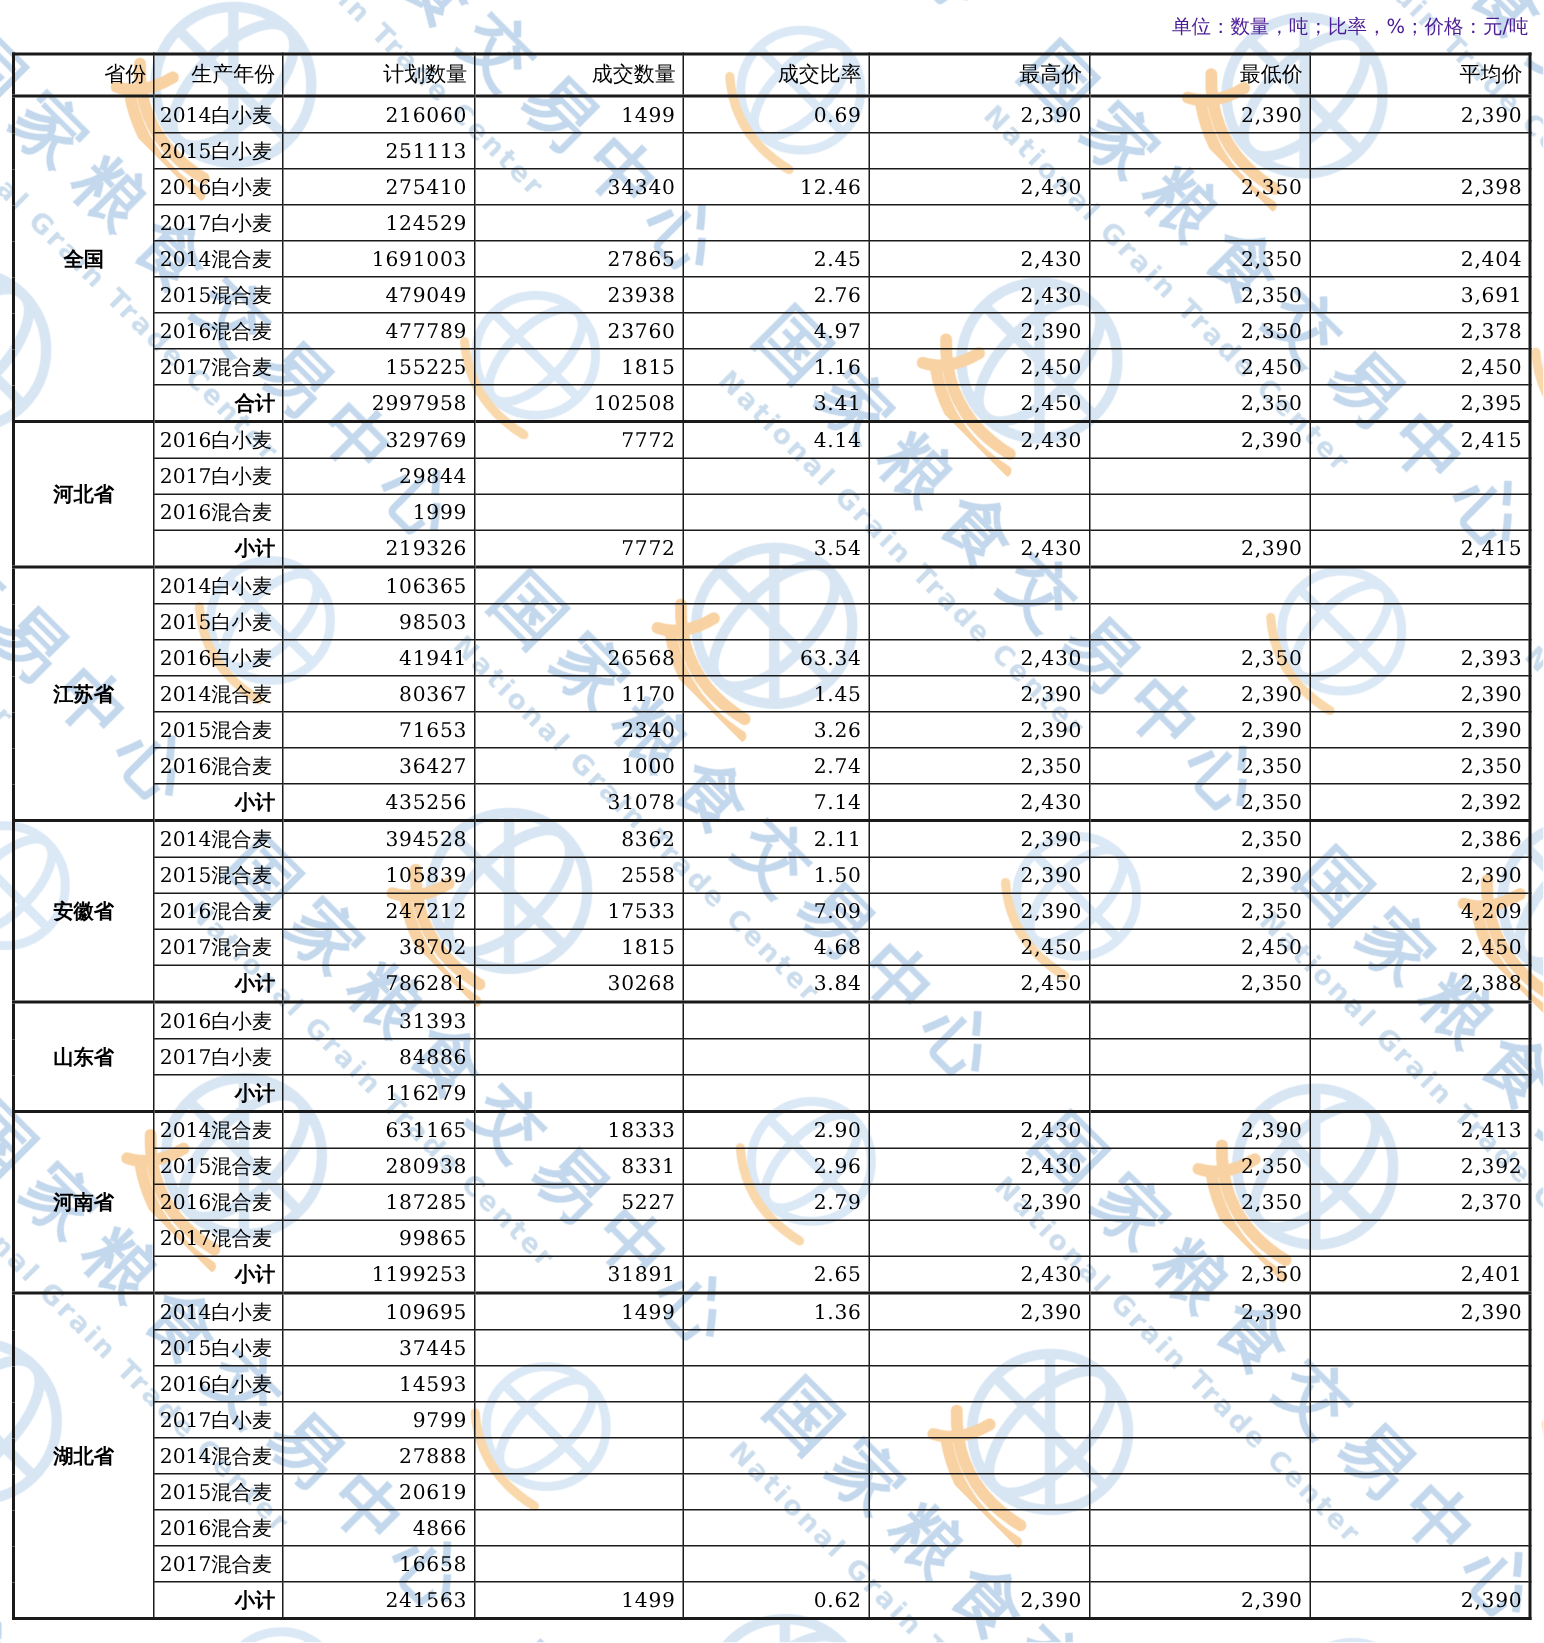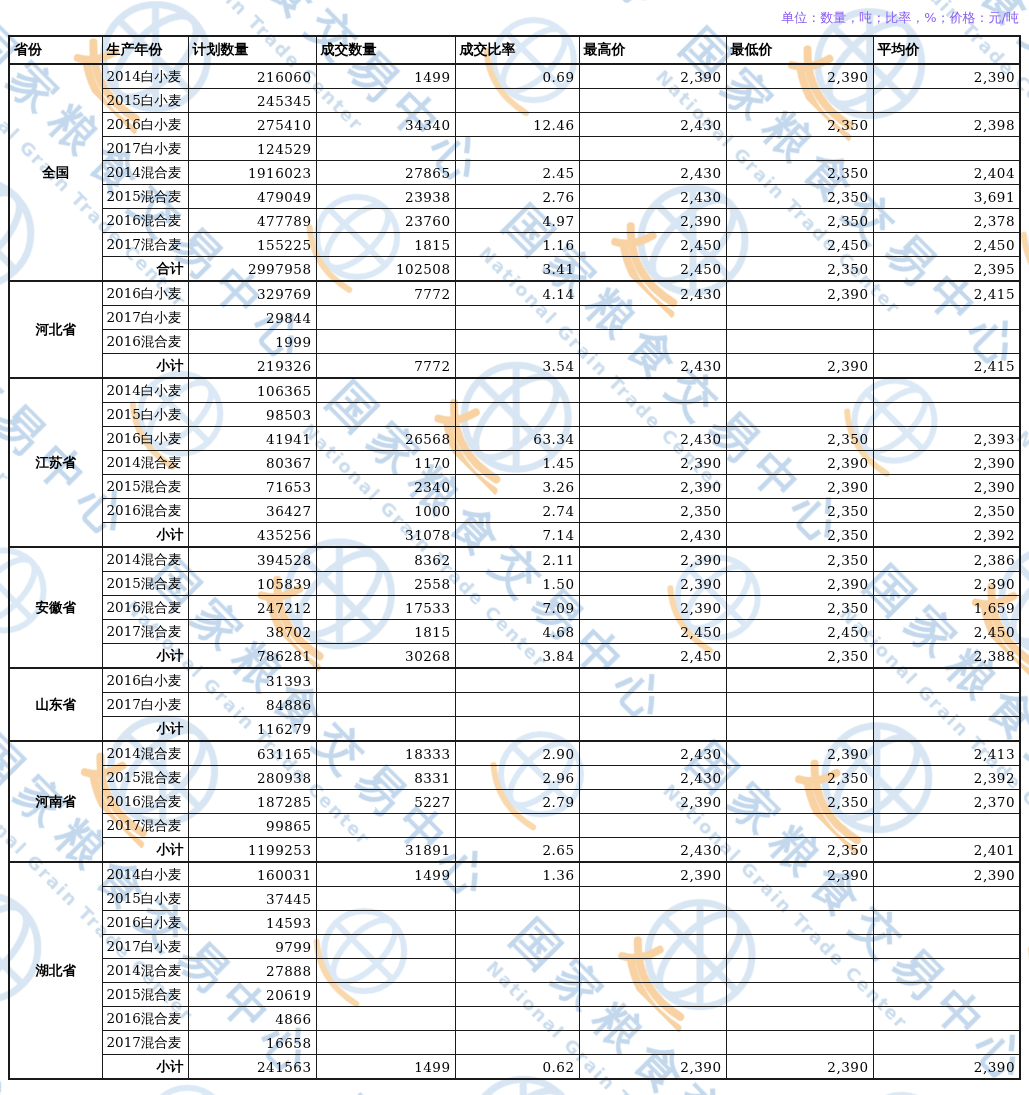--- a/index.html
+++ b/index.html
@@ -10,42 +10,42 @@
     font-family:"DejaVu Serif","Liberation Serif",serif;
     background:#ffffff;
   }
   .watermark{
     position:absolute;left:0;top:0;width:1029px;height:1095px;
     z-index:0;pointer-events:none;
   }
   .content{position:relative;z-index:1;}
   .unit-note{
     position:absolute;top:9px;right:10px;
-    font-size:13px;color:#8b5cf6;
+    font-size:13px;color:#4c1d95;
     font-family:"DejaVu Sans","Liberation Sans",sans-serif;
   }
   table.report{
     position:absolute;top:35px;left:8px;
     width:1011px;
     border-collapse:collapse;
     table-layout:fixed;
     background:transparent;
   }
   table.report th, table.report td{
     border:1px solid #1a1a1a;
     font-size:13.5px;
     color:#000;
     height:23px;
     padding:0 4px;
     overflow:hidden;
     white-space:nowrap;
     background:transparent;
   }
   table.report th{
-    font-size:14px;font-weight:bold;text-align:left;height:26px;
+    font-size:14px;font-weight:normal;text-align:right;height:26px;
     border-bottom:2px solid #1a1a1a;
   }
   table.report{border:2px solid #1a1a1a;}
   td.province{
     text-align:center;font-weight:bold;font-size:14.5px;
     border-right:1px solid #1a1a1a;
     margin-left:25px;
   }
   td.year{text-align:left;padding-left:2px;font-size:14px;}
   td.num{text-align:right;padding-right:5px;font-size:13.5px;letter-spacing:0.5px;}
@@ -122,21 +122,21 @@
             <td class="year">2014白小麦</td>
             <td class="num">216060</td>
             <td class="num">1499</td>
             <td class="num">0.69</td>
             <td class="num">2,390</td>
             <td class="num">2,390</td>
             <td class="num">2,390</td>
           </tr>
           <tr>
             <td class="year">2015白小麦</td>
-            <td class="num">245345</td>
+            <td class="num">251113</td>
             <td class="num"></td>
             <td class="num"></td>
             <td class="num"></td>
             <td class="num"></td>
             <td class="num"></td>
           </tr>
           <tr>
             <td class="year">2016白小麦</td>
             <td class="num">275410</td>
             <td class="num">34340</td>
@@ -149,21 +149,21 @@
             <td class="year">2017白小麦</td>
             <td class="num">124529</td>
             <td class="num"></td>
             <td class="num"></td>
             <td class="num"></td>
             <td class="num"></td>
             <td class="num"></td>
           </tr>
           <tr>
             <td class="year">2014混合麦</td>
-            <td class="num">1916023</td>
+            <td class="num">1691003</td>
             <td class="num">27865</td>
             <td class="num">2.45</td>
             <td class="num">2,430</td>
             <td class="num">2,350</td>
             <td class="num">2,404</td>
           </tr>
           <tr>
             <td class="year">2015混合麦</td>
             <td class="num">479049</td>
             <td class="num">23938</td>
@@ -319,21 +319,21 @@
             <td class="num">2,390</td>
             <td class="num">2,390</td>
           </tr>
           <tr>
             <td class="year">2016混合麦</td>
             <td class="num">247212</td>
             <td class="num">17533</td>
             <td class="num">7.09</td>
             <td class="num">2,390</td>
             <td class="num">2,350</td>
-            <td class="num">1,659</td>
+            <td class="num">4,209</td>
           </tr>
           <tr>
             <td class="year">2017混合麦</td>
             <td class="num">38702</td>
             <td class="num">1815</td>
             <td class="num">4.68</td>
             <td class="num">2,450</td>
             <td class="num">2,450</td>
             <td class="num">2,450</td>
           </tr>
@@ -416,21 +416,21 @@
             <td class="num">1199253</td>
             <td class="num">31891</td>
             <td class="num">2.65</td>
             <td class="num">2,430</td>
             <td class="num">2,350</td>
             <td class="num">2,401</td>
           </tr>
           <tr class="section-start">
             <td class="province" rowspan="9">湖北省</td>
             <td class="year">2014白小麦</td>
-            <td class="num">160031</td>
+            <td class="num">109695</td>
             <td class="num">1499</td>
             <td class="num">1.36</td>
             <td class="num">2,390</td>
             <td class="num">2,390</td>
             <td class="num">2,390</td>
           </tr>
           <tr>
             <td class="year">2015白小麦</td>
             <td class="num">37445</td>
             <td class="num"></td>

